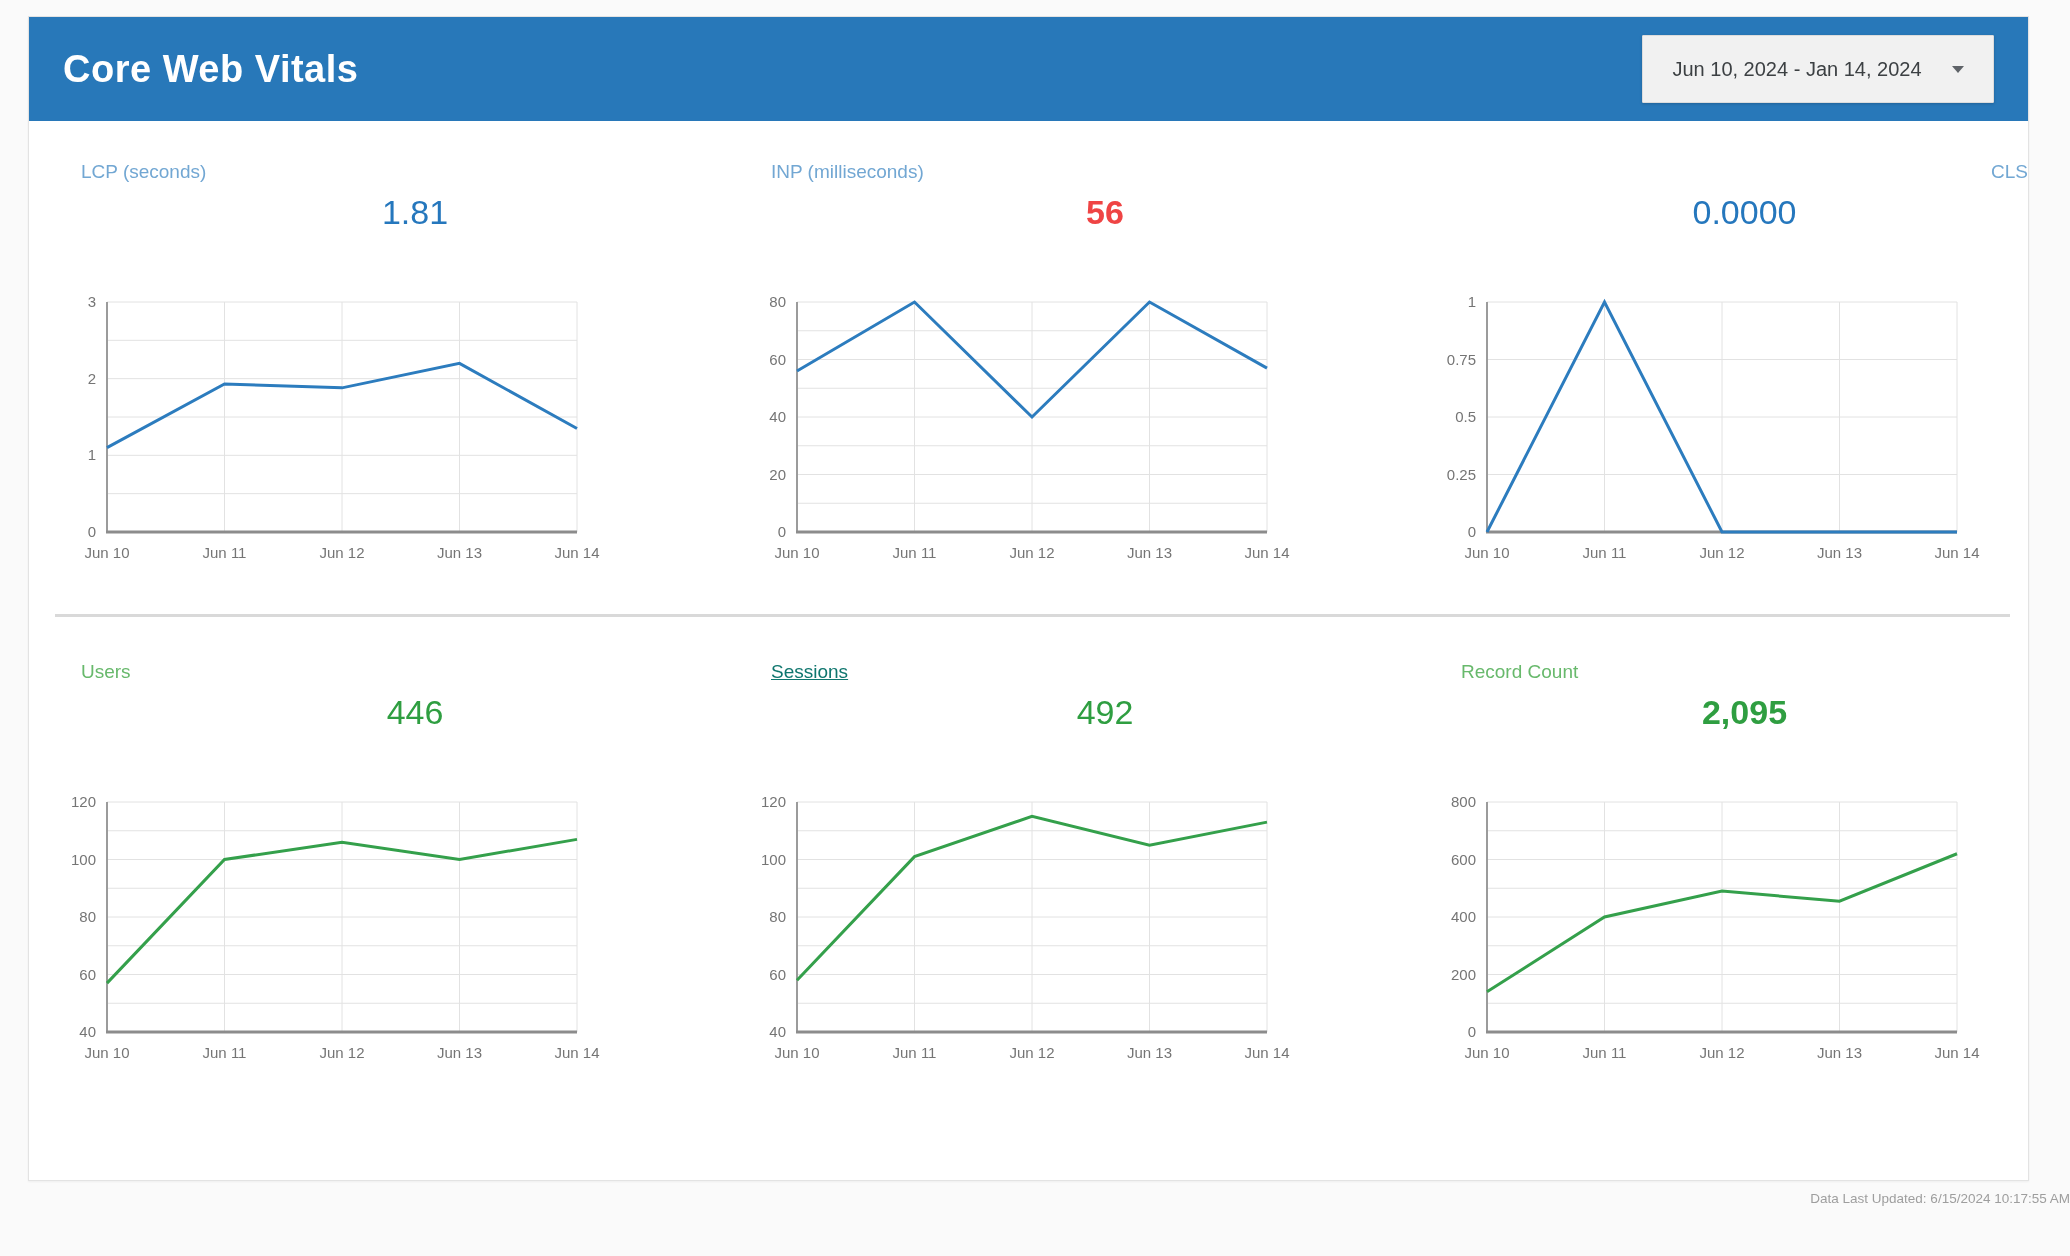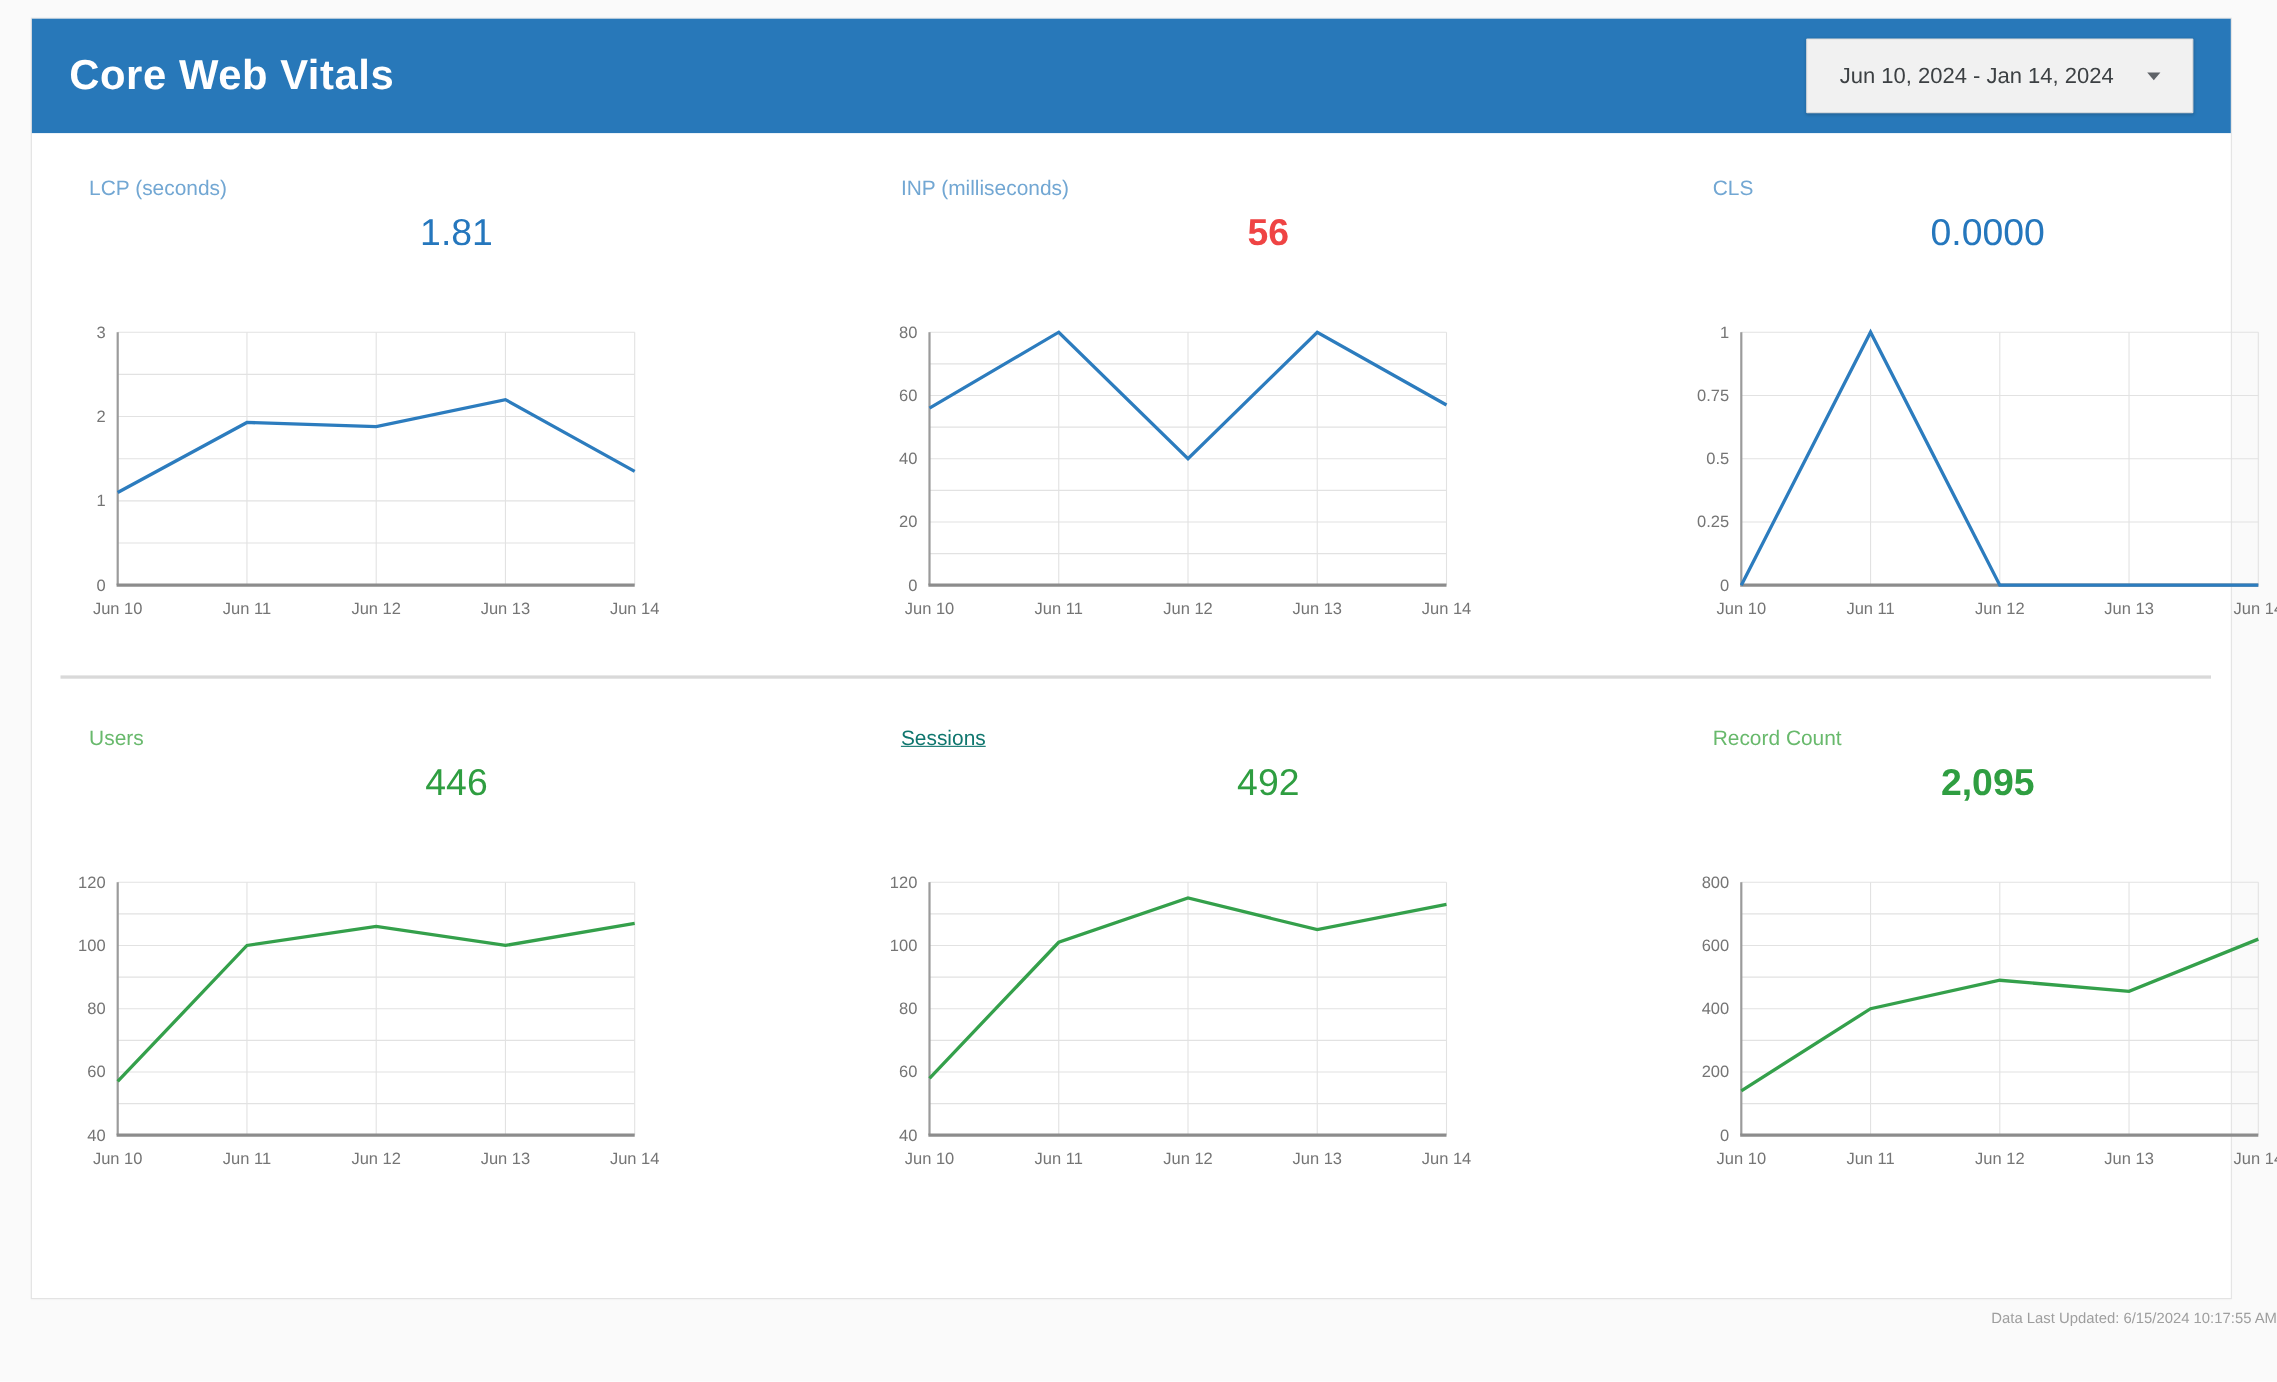--- a/index.html
+++ b/index.html
@@ -34,21 +34,20 @@
   .date-select-label{font-size:20px;color:#3c4043;}
   .caret{
     width:0;height:0;
     border-left:6px solid transparent;border-right:6px solid transparent;
     border-top:7px solid #5f6368;
   }
   .row{
     display:grid;
     grid-template-columns:690px 690px 1fr;
     padding:40px 0 46px 30px;
-    gap:48px;
   }
   .row2{padding:44px 0 112px 30px;}
   .metric-label{font-size:19px;margin-left:22px;}
   .metric-value{font-size:34px;margin-left:22px;margin-top:10px;text-align:center;}
   .chartbox{margin-top:64px;}
   .divider{height:3px;background:#d9d9d9;margin:0 18px 0 26px;}
   .footer{
     padding:10px 0 14px 33px;
     font-size:13.5px;color:#9e9e9e;text-align:right;
   }
@@ -125,21 +124,21 @@
             <text x="48" y="262" text-anchor="middle" fill="#757575" font-size="15">Jun 10</text>
             <text x="165.5" y="262" text-anchor="middle" fill="#757575" font-size="15">Jun 11</text>
             <text x="283" y="262" text-anchor="middle" fill="#757575" font-size="15">Jun 12</text>
             <text x="400.5" y="262" text-anchor="middle" fill="#757575" font-size="15">Jun 13</text>
             <text x="518" y="262" text-anchor="middle" fill="#757575" font-size="15">Jun 14</text>
             <polyline points="48,75 165.5,6 283,121 400.5,6 518,72.125" fill="none" stroke="#2c7cbe" stroke-width="3"></polyline>
           </svg>
         </div>
     </div>
     <div class="cell">
-      <div class="metric-label" style="color: rgb(114, 167, 211);">CLS</div>
+      <div class="metric-label" style="color: rgb(114, 167, 211); text-align: right;">CLS</div>
       <div class="metric-value" style="color: rgb(37, 119, 189);">0.0000</div>
       <div class="chartbox">
           <svg width="522" height="272" viewBox="0 0 522 272">
             <line x1="165.5" y1="6" x2="165.5" y2="236" stroke="#e2e2e2" stroke-width="1"></line>
             <line x1="283" y1="6" x2="283" y2="236" stroke="#e2e2e2" stroke-width="1"></line>
             <line x1="400.5" y1="6" x2="400.5" y2="236" stroke="#e2e2e2" stroke-width="1"></line>
             <line x1="518" y1="6" x2="518" y2="236" stroke="#e2e2e2" stroke-width="1"></line>
             <line x1="48" y1="178.5" x2="518" y2="178.5" stroke="#e2e2e2" stroke-width="1"></line>
             <line x1="48" y1="121" x2="518" y2="121" stroke="#e2e2e2" stroke-width="1"></line>
             <line x1="48" y1="63.5" x2="518" y2="63.5" stroke="#e2e2e2" stroke-width="1"></line>

